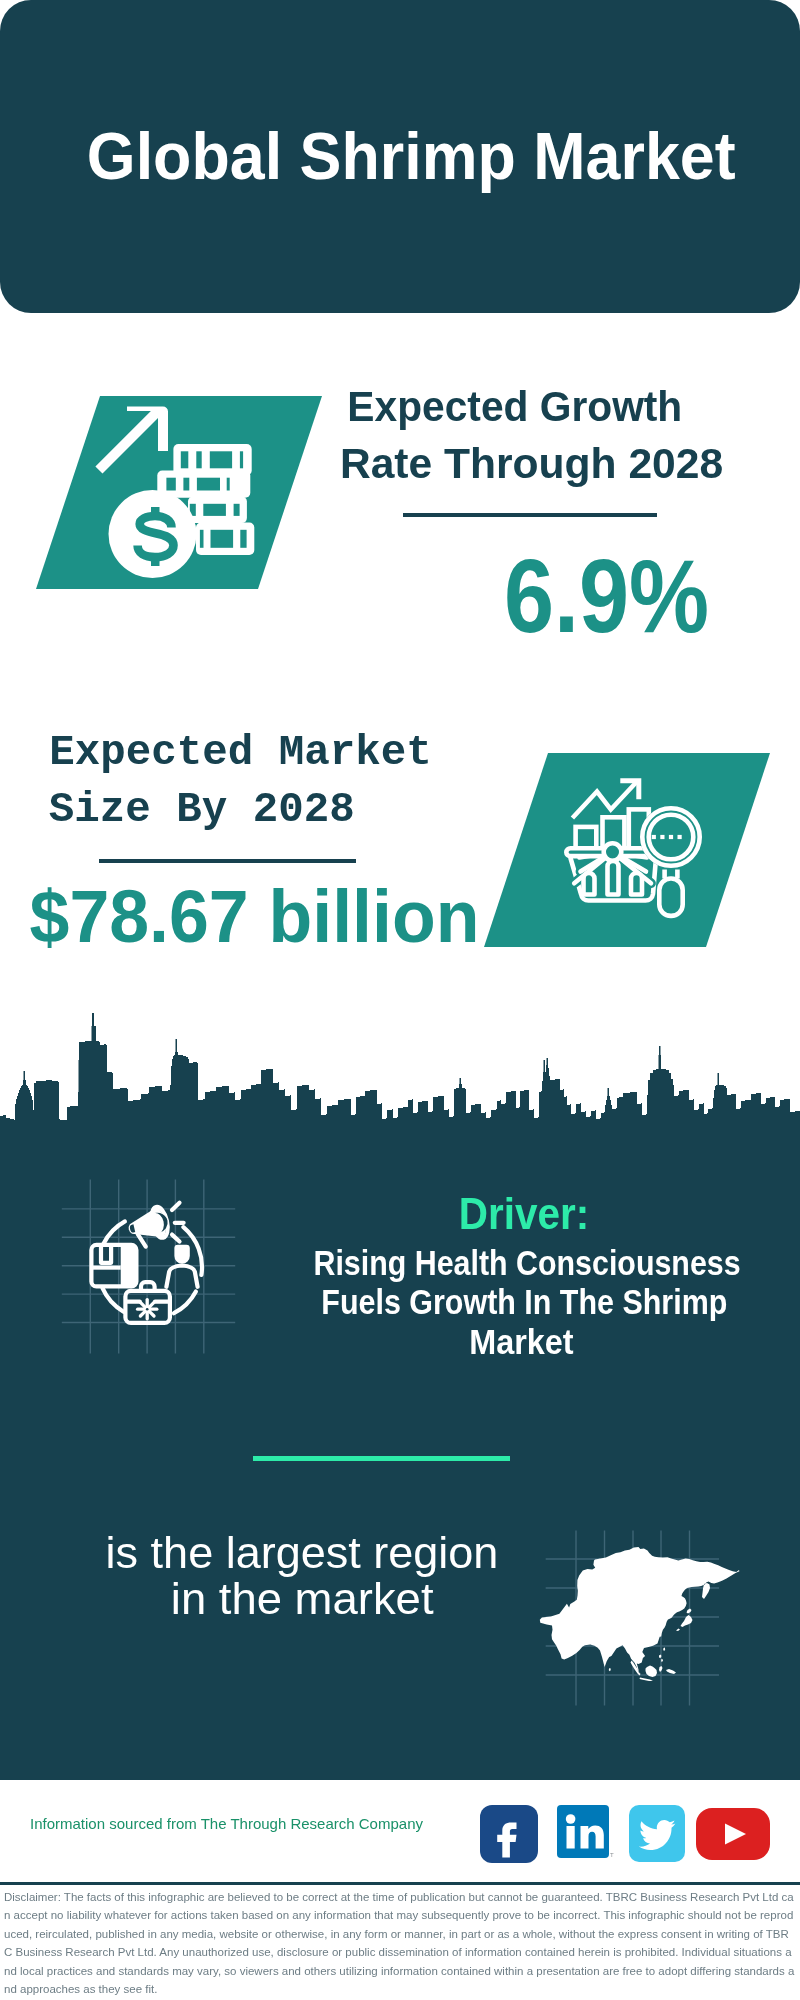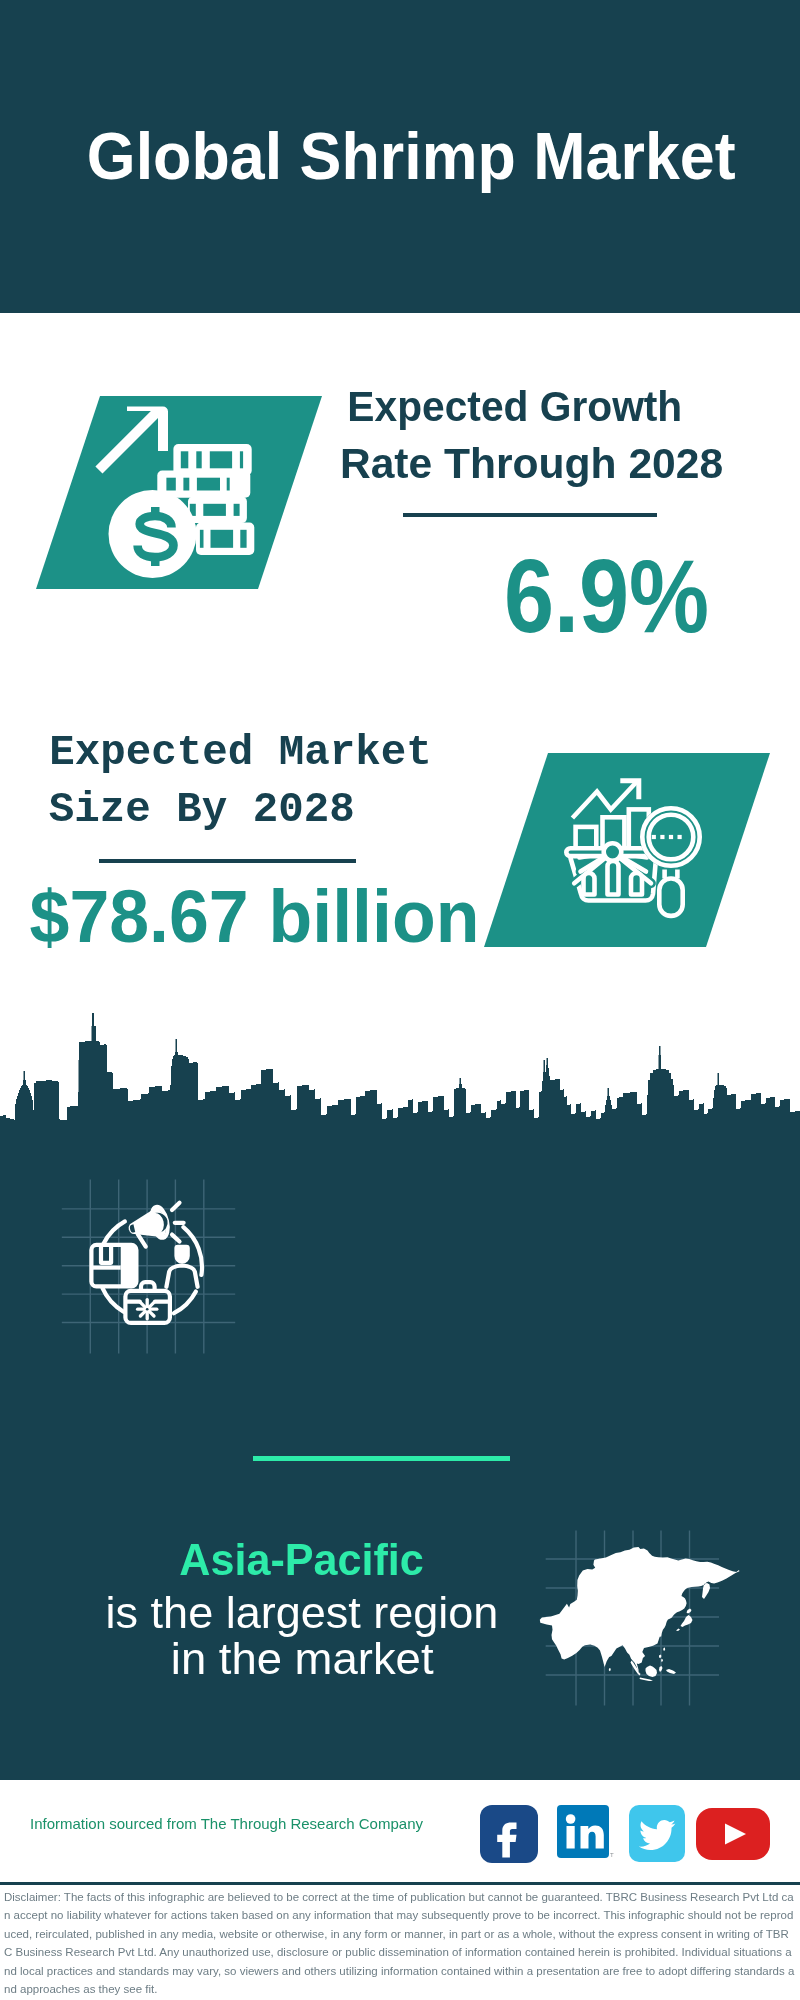--- a/index.html
+++ b/index.html
@@ -1,20 +1,20 @@
 <!DOCTYPE html>
 <html><head>
 <meta charset="utf-8">
 <style>
   html,body{margin:0;padding:0;}
   body{width:800px;height:2000px;background:#ffffff;font-family:"Liberation Sans",sans-serif;overflow:hidden;}
   .page{position:relative;width:800px;height:2000px;overflow:hidden;background:#fff;}
 
   
-  .header{position:absolute;left:0;top:0;width:800px;height:313px;background:#17414f;}
+  .header{position:absolute;left:0;top:0;width:800px;height:313px;background:#17414f;border-radius:31px;}
   .header-title{position:absolute;left:11px;top:120px;width:800px;text-align:center;color:#ffffff;
                 font-size:67px;font-weight:bold;line-height:72px;}
   .cond{display:inline-block;transform:scaleX(0.937);transform-origin:center;}
 
   
   .stat1-icon{position:absolute;left:36px;top:396px;width:286px;height:193px;display:block;}
   .stat1-text{position:absolute;left:338px;top:378px;width:400px;text-align:left;}
   .stat-head{color:#17414f;font-size:43px;font-weight:bold;line-height:57px;white-space:nowrap;}
   .sx{display:inline-block;transform-origin:center;}
   .stat-rule{position:absolute;height:4px;background:#17414f;}
@@ -200,24 +200,31 @@
         <line x1="92.2" y1="137.2" x2="92.2" y2="143.8"></line>
         <line x1="90.1" y1="136.3" x2="85.4" y2="141"></line>
         <line x1="89.2" y1="134.2" x2="82.6" y2="134.2"></line>
         <line x1="90.1" y1="132.1" x2="85.4" y2="127.4"></line>
         <line x1="92.2" y1="131.2" x2="92.2" y2="124.6"></line>
         <line x1="94.3" y1="132.1" x2="99" y2="127.4"></line>
       </g>
       <circle cx="92.2" cy="134.2" r="3.6" fill="#fff"></circle>
       <circle cx="92.2" cy="134.2" r="1.3" fill="#17414f"></circle>
     </svg>
+  <div class="driver-text">
+    <div class="driver-label" style="padding-left:10px"><span class="sx" style="transform:scaleX(0.92)">Driver:</span></div>
+    <div class="driver-body">
+      <div style="padding-left:2px"><span class="sx" style="transform:scaleX(0.868)">Rising Health Consciousness</span></div>
+      <div style="padding-left:10px"><span class="sx" style="transform:scaleX(0.87)">Fuels Growth In The Shrimp</span></div>
+      <div style="padding-left:5px"><span class="sx" style="transform:scaleX(0.925)">Market</span></div>
+    </div>
+  </div>
   <div class="mid-rule"></div>
 
   <div class="region-text">
-    <div class="region-name"><span class="sx" style="transform:scaleX(0.958)">Asia-Pacific</span></div>
     <div class="region-sub"><span class="sx" style="transform:scaleX(1.023)">is the largest region</span></div>
     <div class="region-sub"><span class="sx" style="transform:scaleX(1.033)">in the market</span></div>
   </div>
   <svg class="region-map" viewBox="0 0 180 180" width="180" height="180">
       <g stroke="#3e6576" stroke-width="1.4">
         <line x1="30" y1="0.5" x2="30" y2="175.5"></line>
         <line x1="58.5" y1="0.5" x2="58.5" y2="175.5"></line>
         <line x1="87" y1="0.5" x2="87" y2="175.5"></line>
         <line x1="115" y1="0.5" x2="115" y2="175.5"></line>
         <line x1="143.5" y1="0.5" x2="143.5" y2="175.5"></line>

